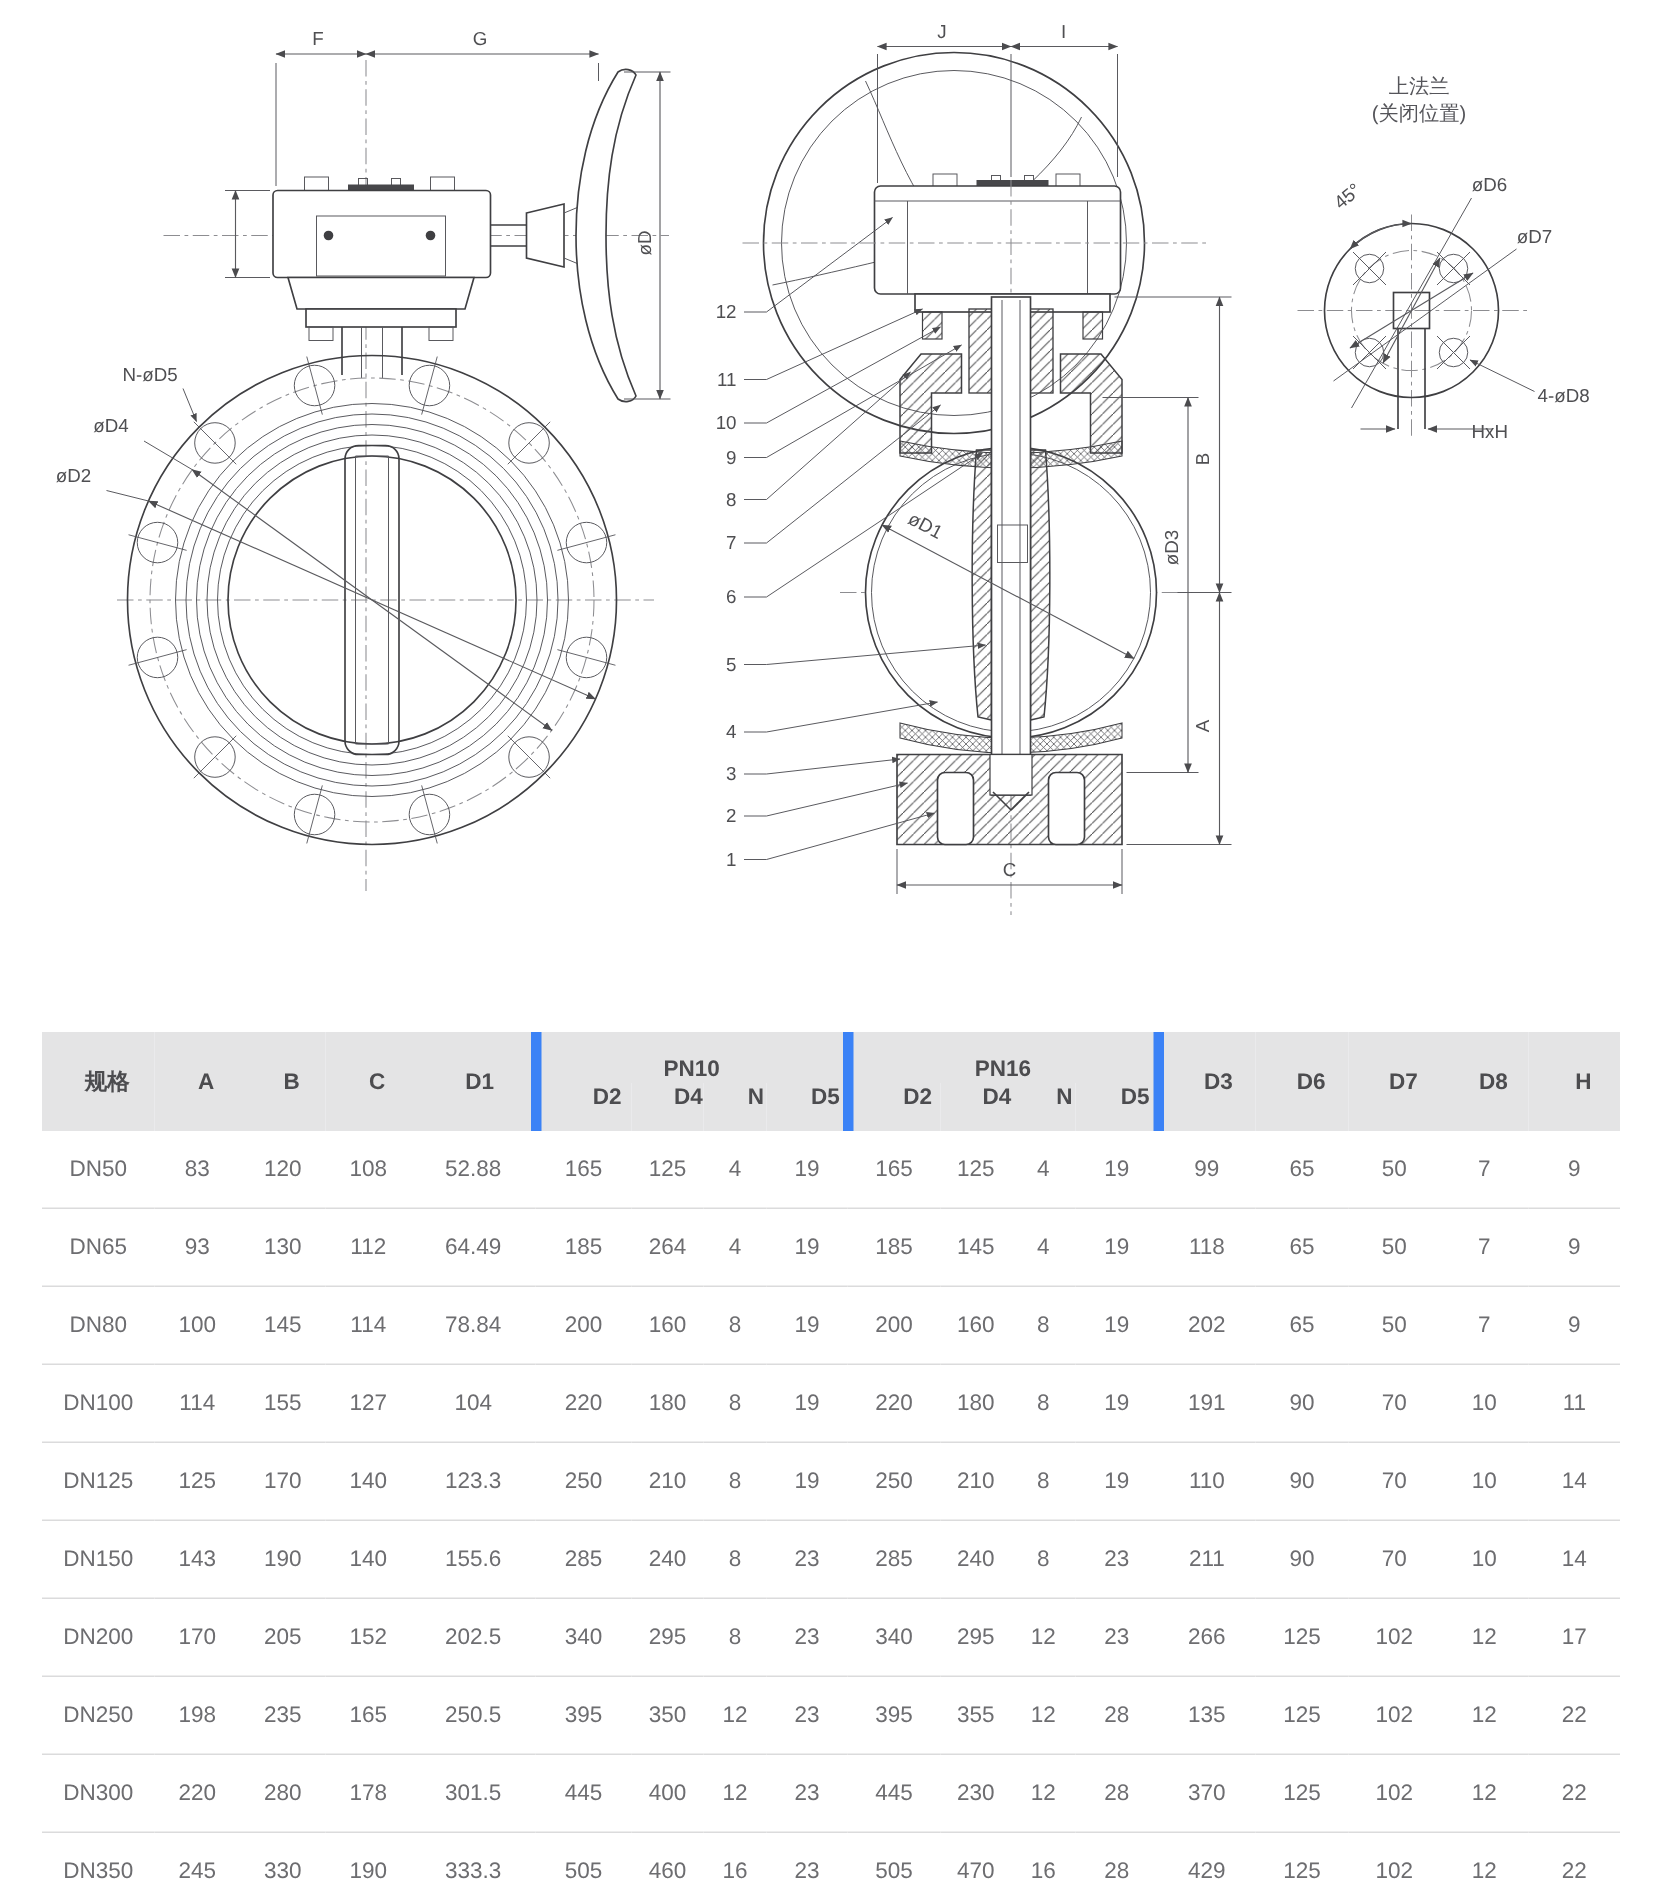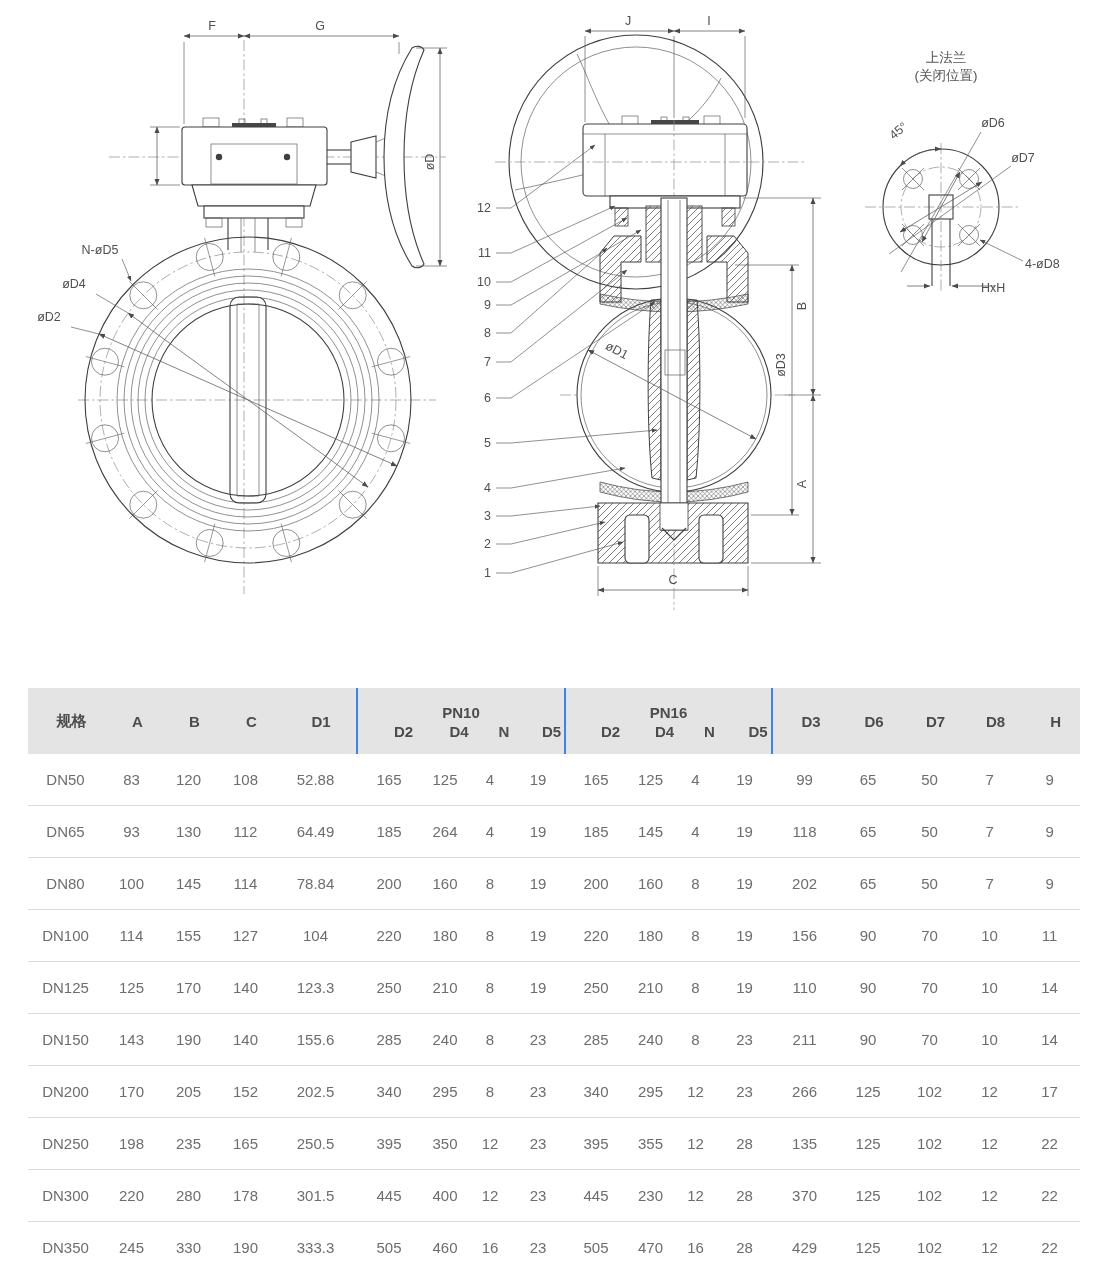--- a/index.html
+++ b/index.html
@@ -16,21 +16,21 @@
   .dl{stroke:#5a5a5e;stroke-width:0.75;fill:none;}
   .dk{fill:#47474a;}
   
   table.spec{position:absolute;left:28px;top:688px;width:1052px;border-collapse:collapse;table-layout:fixed;}
   table.spec th{background:#e4e4e5;font-weight:bold;color:#4c4c4f;font-size:15px;text-align:center;padding:0;}
   table.spec thead tr.r1 th{height:33px;}
   table.spec thead tr.r2 th{height:31px;padding-left:28px;}
   table.spec thead th.one{vertical-align:middle;padding-left:12px;}
   table.spec thead tr.r1 th.group{vertical-align:bottom;padding-bottom:1px;}
   table.spec thead tr.r2 th{vertical-align:top;padding-top:1px;}
-  .sep{border-left:2px solid #3b82f6;}
+  .sep{border-left:7px solid #3b82f6;}
   table.spec tbody td{height:49px;text-align:center;font-size:15px;color:#6d6d70;border-bottom:1px solid #dbdbdc;background:#fff;}
 </style>
 </head>
 <body>
 
 <div class="stage">
 
   <svg class="drawing" style="left:14px;top:14px" width="450" height="624" viewBox="0 0 450 624">
     <defs>
       <marker id="a-ar" viewBox="0 0 10 10" refX="9" refY="5" markerWidth="9" markerHeight="9" orient="auto-start-reverse">
@@ -452,21 +452,21 @@
           <td>127</td>
           <td>104</td>
           <td>220</td>
           <td>180</td>
           <td>8</td>
           <td>19</td>
           <td>220</td>
           <td>180</td>
           <td>8</td>
           <td>19</td>
-          <td>156</td>
+          <td>191</td>
           <td>90</td>
           <td>70</td>
           <td>10</td>
           <td>11</td>
         </tr>
         <tr>
           <td>DN125</td>
           <td>125</td>
           <td>170</td>
           <td>140</td>

